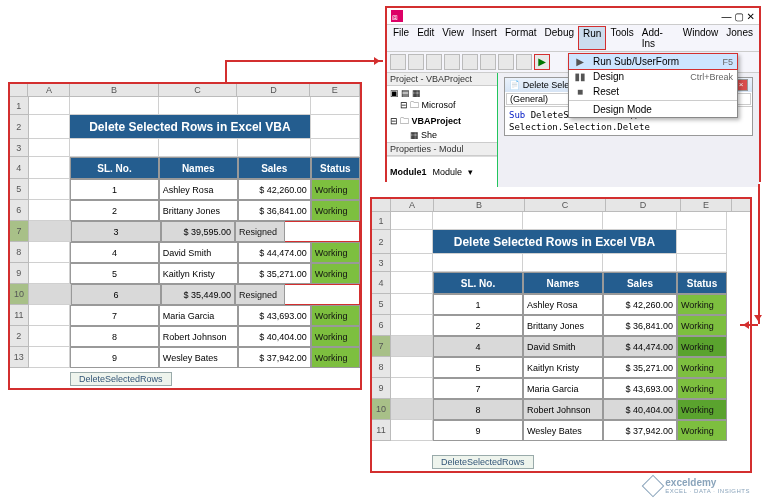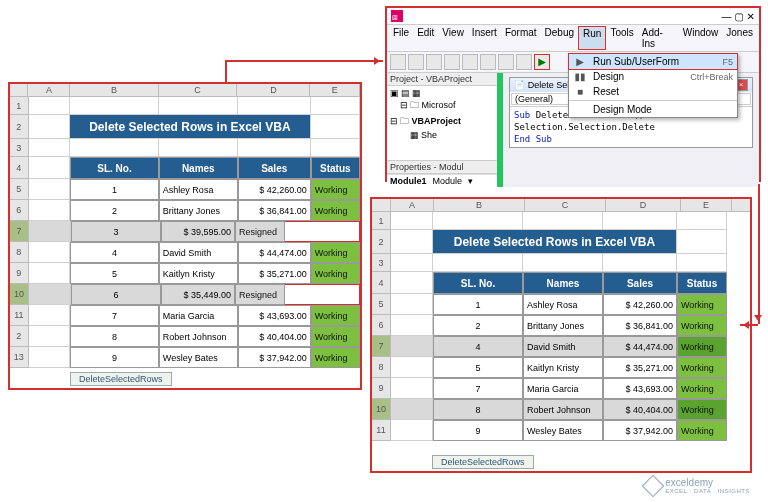--- a/index.html
+++ b/index.html
@@ -22,21 +22,21 @@
 .vbe{position:absolute;border:2px solid #d32f2f;background:#efeff5;box-sizing:border-box;left:385px;top:6px;width:376px;height:176px}
 .vbe-title{background:#fff;padding:2px 4px;font-size:10px;display:flex;align-items:center;gap:4px;border-bottom:1px solid #ccc}
 .vbe-title .icon{width:12px;height:12px;display:inline-block}
 .vbe-menu{display:flex;gap:0;background:#f5f5fb;padding:1px 2px;font-size:10px;border-bottom:1px solid #ccc}
 .vbe-menu span{padding:1px 4px;cursor:default}
 .vbe-menu .hl{border:1px solid #d32f2f;background:#cde}
 .vbe-tool{display:flex;gap:2px;padding:2px 3px;border-bottom:1px solid #ccc;background:#f5f5fb;align-items:center}
 .vbe-tool .ic{width:14px;height:14px;background:#e8e8e8;border:1px solid #bbb;display:inline-block}
 .vbe-tool .run-ic{border:1px solid #d32f2f}
 .vbe-body{display:flex;height:calc(100% - 58px)}
-.vbe-left{width:110px;border-right:6px solid #22c55e;font-size:9px;background:#fff;display:flex;flex-direction:column}
+.vbe-left{width:110px;border-right:1px solid #22c55e;font-size:9px;background:#fff;display:flex;flex-direction:column}
 .vbe-pane-t{background:#eee;padding:1px 3px;border-bottom:1px solid #ccc;color:#333}
 .vbe-tree{padding:2px 3px;flex:1;overflow:hidden}
 .vbe-tree div{white-space:nowrap;overflow:hidden}
 .vbe-code-area{flex:1;position:relative;background:#efeff5}
 .code-window{position:absolute;left:6px;top:4px;right:6px;background:#fff;border:1px solid #999}
 .code-title{background:linear-gradient(#eaf1fb,#d6e4f5);padding:1px 4px;font-size:9px;display:flex;align-items:center;justify-content:space-between}
 .code-title .btns span{display:inline-block;width:12px;height:10px;background:#ddd;border:1px solid #999;margin-left:1px;font-size:8px;text-align:center;line-height:10px}
 .code-title .btns .close{background:#d94c4c;color:#fff}
 .code-combo{display:flex;border-bottom:1px solid #ccc}
 .code-combo div{flex:1;border:1px solid #ccc;margin:1px;padding:0 3px;font-size:9px;background:#fff}
@@ -52,21 +52,21 @@
 .arrow{position:absolute;border-top:2px solid #d32f2f}
 .arrow::after{content:"";position:absolute;right:-1px;top:-5px;border:4px solid transparent;border-left:6px solid #d32f2f}
 .arrow-down{position:absolute;border-right:2px solid #d32f2f}
 .arrow-down::after{content:"";position:absolute;bottom:-1px;left:-4px;border:4px solid transparent;border-top:6px solid #d32f2f}
 .arrow-left{position:absolute;border-top:2px solid #d32f2f}
 .arrow-left::after{content:"";position:absolute;left:-1px;top:-5px;border:4px solid transparent;border-right:6px solid #d32f2f}
 .watermark{position:absolute;right:18px;bottom:8px;color:#8aa4bb;font-size:10px;display:flex;align-items:center;gap:4px}
 .watermark .logo{width:14px;height:14px;border:1px solid #8aa4bb;transform:rotate(45deg)}
 .props{border-top:1px solid #ccc}
 .props-row{display:flex;font-size:9px;border-top:1px solid #ddd}
-.props-row div{padding:1px 3px}
+.props-row div{padding:10px 3px}
 </style>
 </head>
 <body>
 
 <div class="vbe">
   <div class="vbe-title">
     <span class="icon">
       <svg viewBox="0 0 12 12">
           <rect width="12" height="12" fill="#d06"></rect>
           <text x="1" y="10" font-size="9" fill="#fff">⧈</text>
@@ -121,21 +121,20 @@
         <div class="code-title">
           <span>📄 <span>Delete Selected Rows</span></span>
           <span class="btns"><span>-</span><span>▫</span><span class="close">×</span></span>
         </div>
         <div class="code-combo">
           <div>(General)</div>
         </div>
         <div class="code-text">
           <div><span class="kw">Sub</span><span> DeleteSelectedRows()</span></div>
           <div>Selection.Selection.Delete</div>
-          <div class="kw">End Sub</div>
         </div>
       </div>
     </div>
   </div>
 </div>
 
 <div class="run-menu" id="run-menu">
     <div class="mi hl">
       <span class="mic">▶</span>
       <span class="lbl">Run Sub/UserForm</span>
@@ -370,16 +369,16 @@
   </div>
 
 <div class="arrow" style="left:225px;top:60px;width:158px"></div>
 <div style="position:absolute;left:225px;top:60px;height:24px;border-left:2px solid #d32f2f"></div>
 <div class="arrow-down" style="left:758px;top:184px;height:140px"></div>
 <div class="arrow-left" style="left:740px;top:324px;width:18px"></div>
 
 <div class="watermark">
   <span class="logo"></span>
   <span>
-    <div style="font-weight:normal">exceldemy</div>
+    <div style="font-weight:bold">exceldemy</div>
     <div style="font-size:6px;letter-spacing:.5px">EXCEL · DATA · INSIGHTS</div>
   </span>
 </div>
 
 </body></html>

